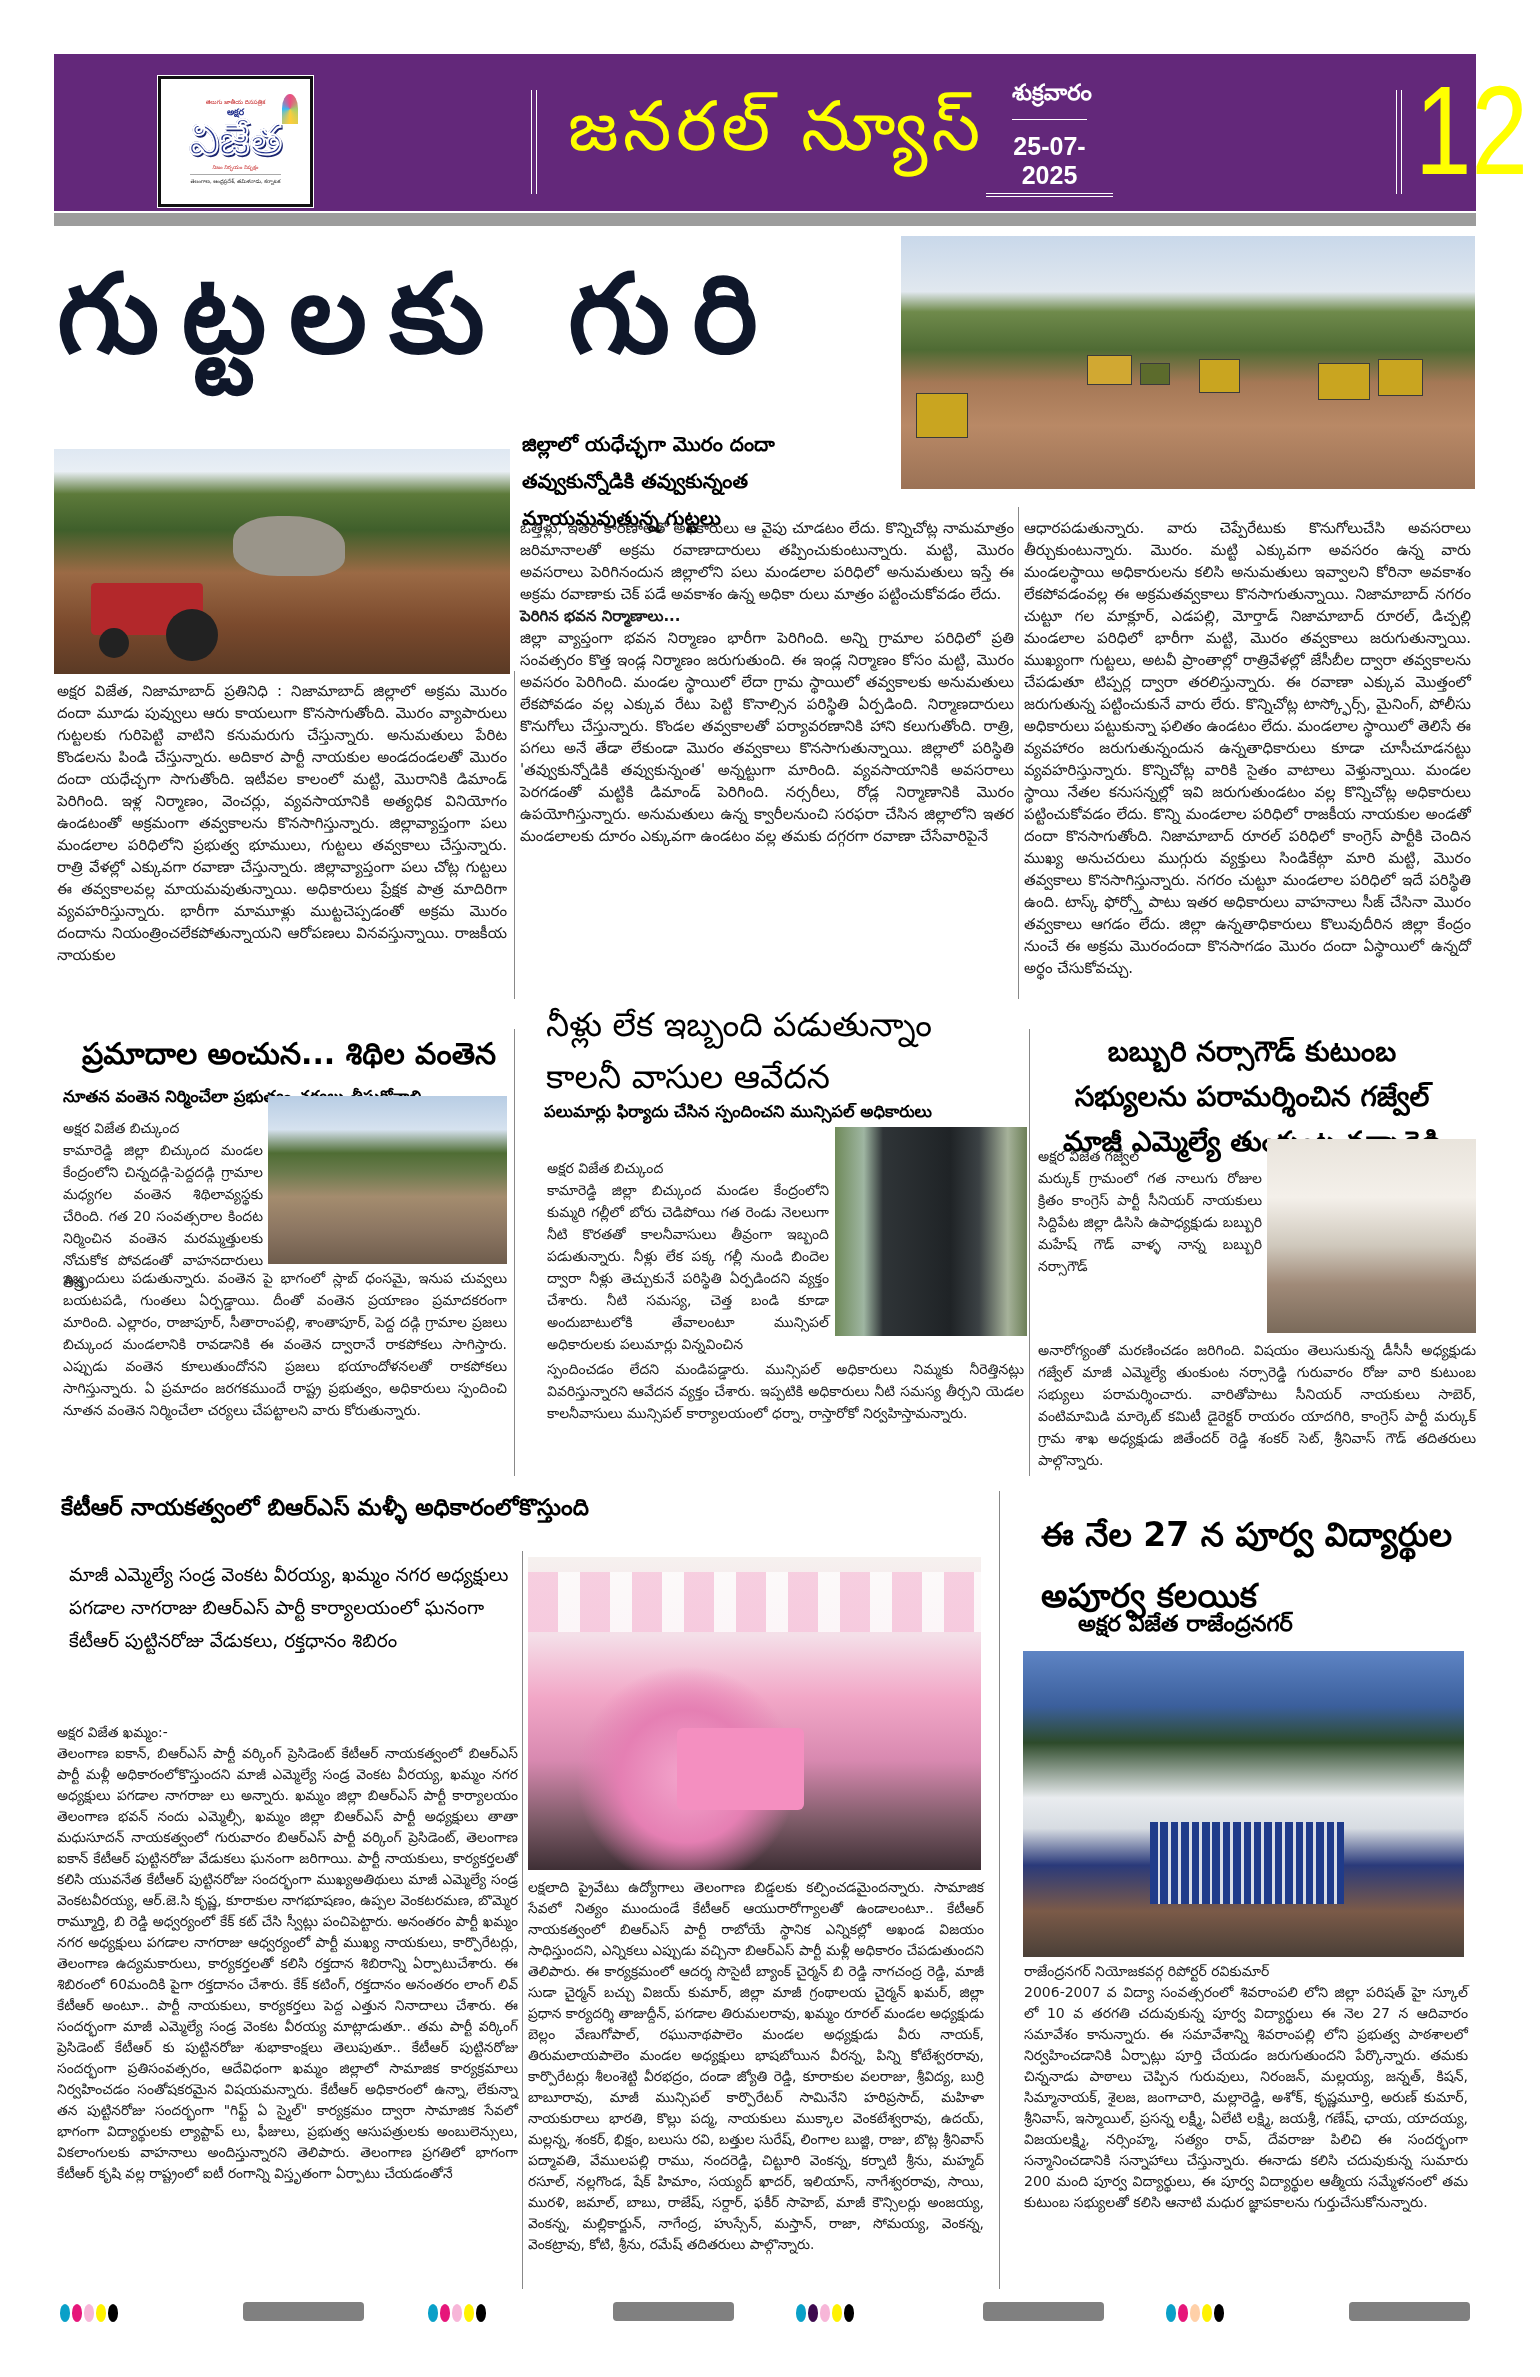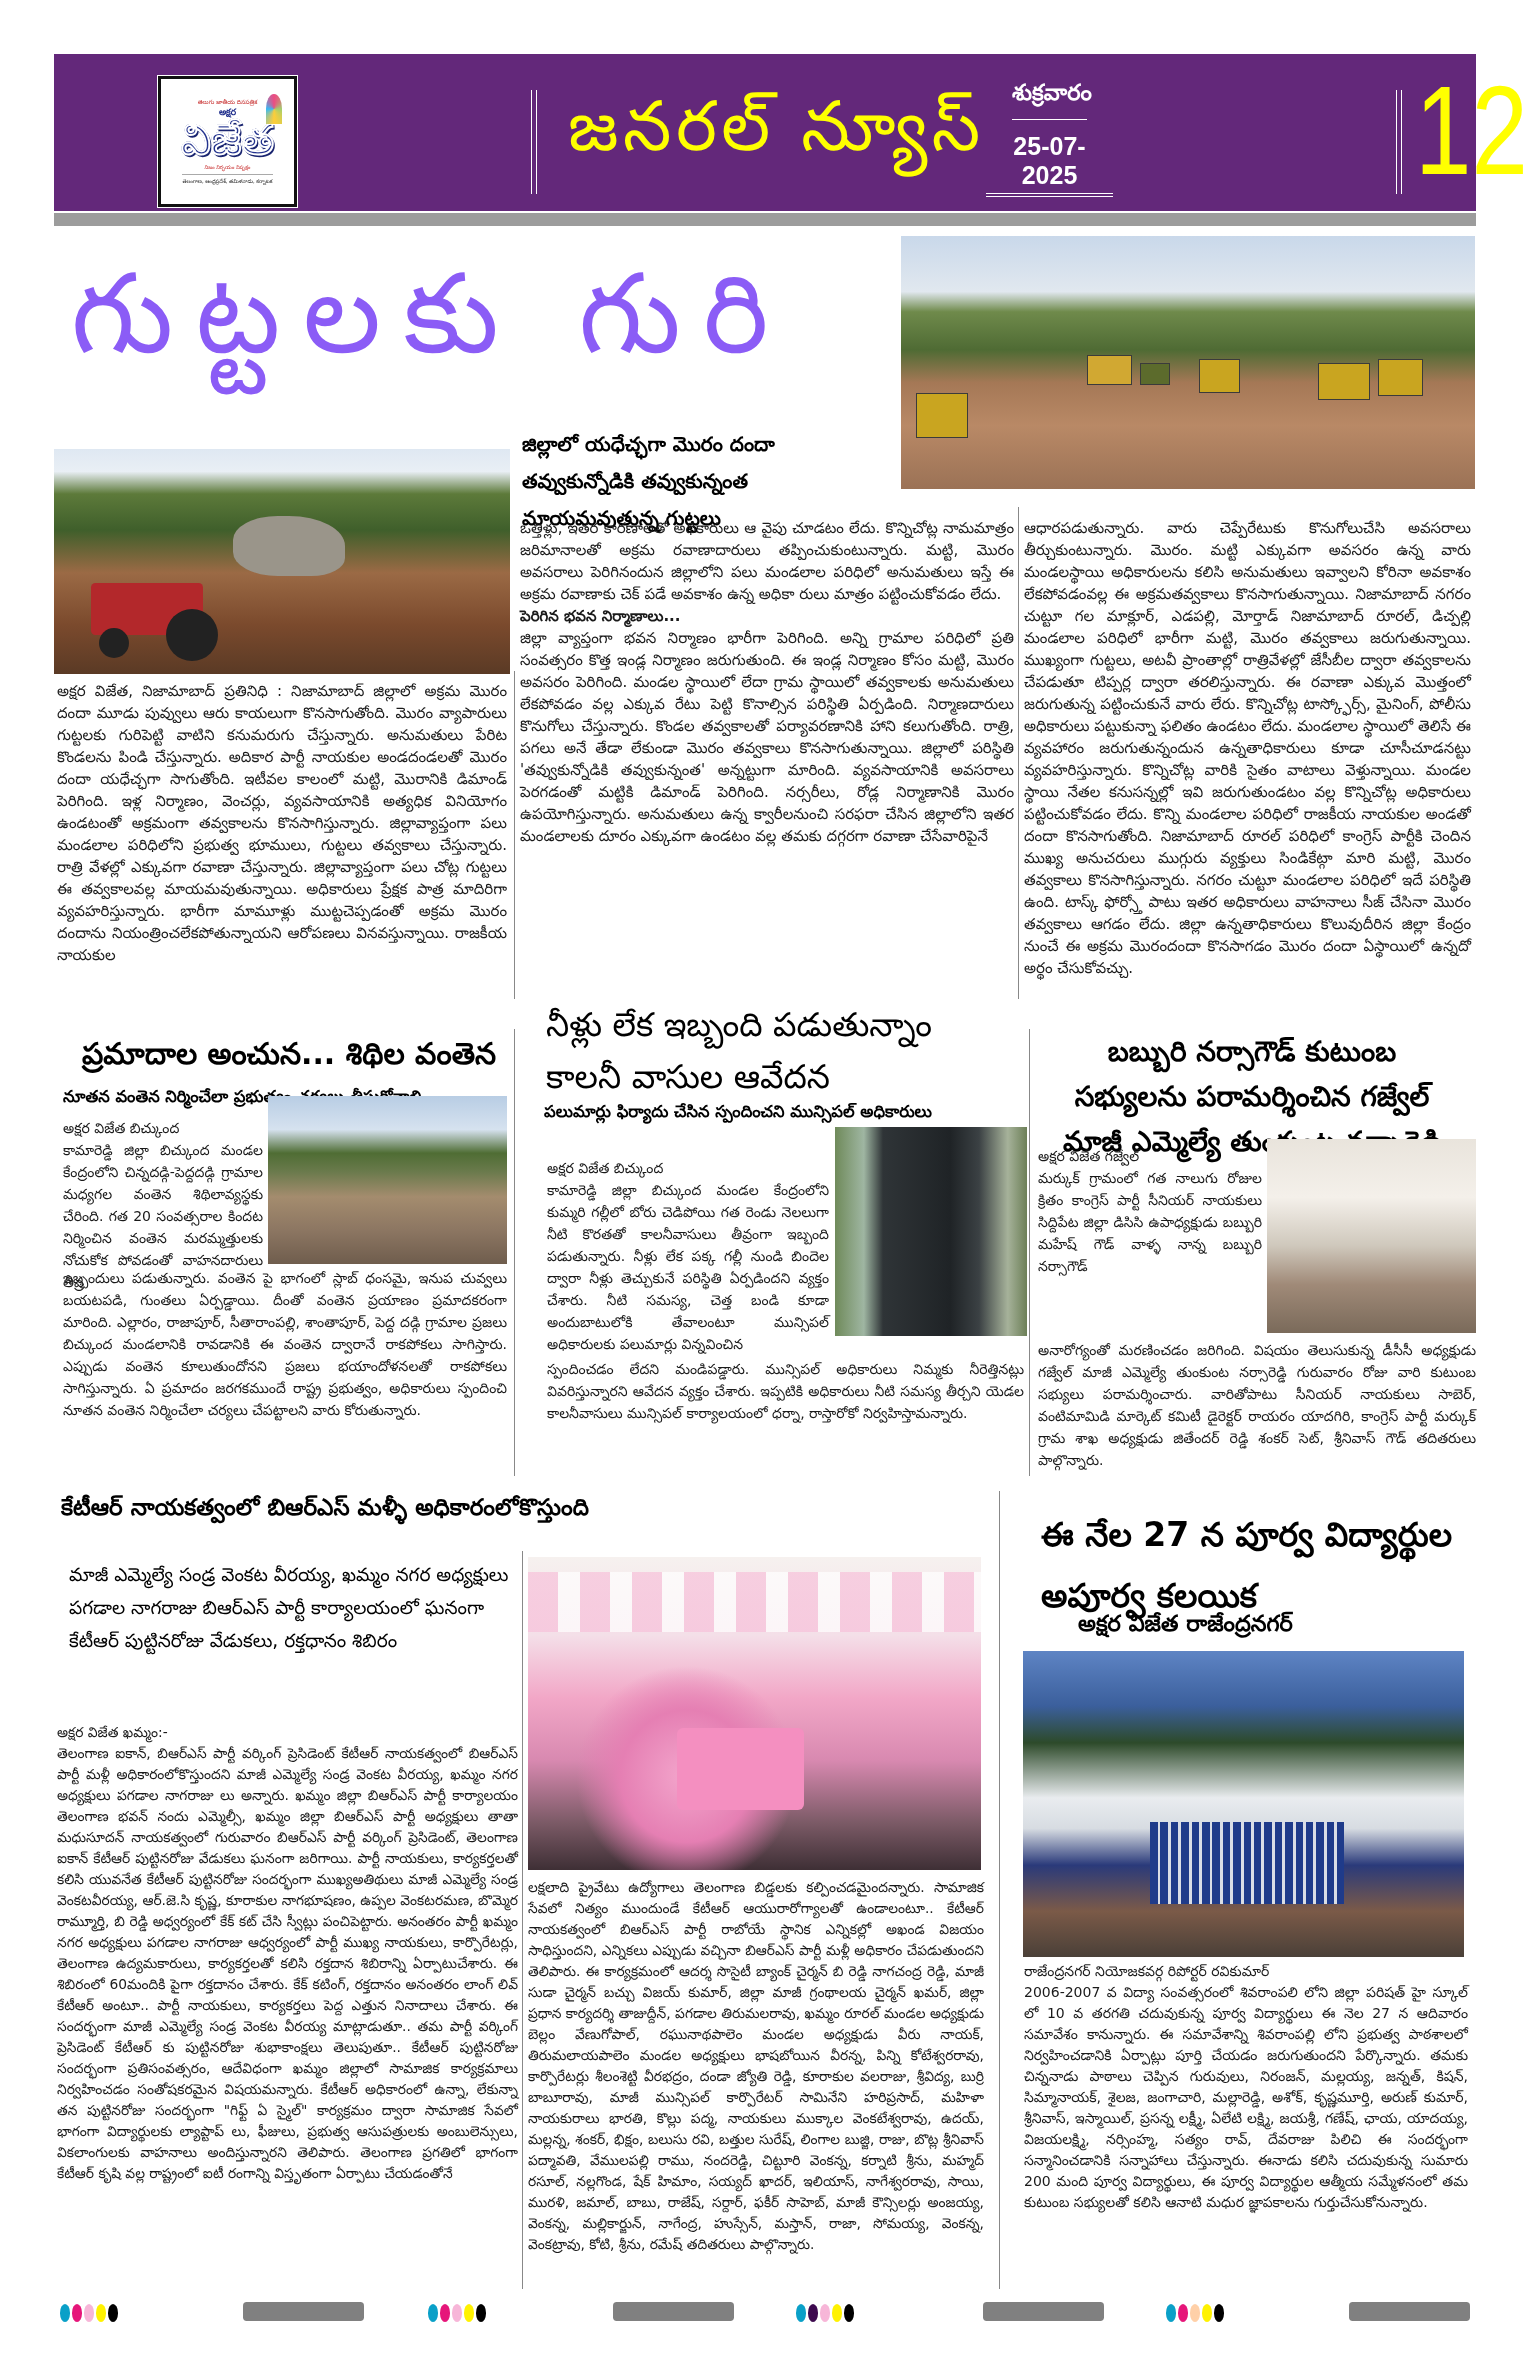--- a/index.html
+++ b/index.html
@@ -1,35 +1,35 @@
 <!DOCTYPE html>
 <html style="font-size:12px"><head>
 <meta charset="utf-8">
 <style>
   * { box-sizing: border-box; margin: 0; padding: 0; }
   html, body { width: 1541px; height: 2377px; background: #ffffff; overflow: hidden; }
   body { font-family: "DejaVu Sans", sans-serif; color: #111; position: relative; }
 
   .masthead { position: absolute; left: 54px; top: 54px; width: 1422px; height: 157px; background: #63287a; }
   .masthead-rule { position: absolute; left: 54px; top: 213px; width: 1422px; height: 13.4px; background: #9c9c9c; }
-  .logo-box { position: absolute; left: 104px; top: 22.4px; width: 139px; height: 131px; background: #fff; border: 3px solid #111; outline: 1.5px solid #fff; display:flex; flex-direction:column; align-items:center; justify-content:center; }
+  .logo-box { position: absolute; left: 104px; top: 22.4px; width: 155px; height: 131px; background: #fff; border: 3px solid #111; outline: 1.5px solid #fff; display:flex; flex-direction:column; align-items:center; justify-content:center; }
   .logo-tag { font-size: 6px; color: #c62828; }
   .logo-akshara { font-size: 9px; font-weight: bold; color: #1f2e8c; }
   .logo-main { font-size: 42px; font-weight: bold; color: #24348f; line-height: 1; -webkit-text-stroke: 0.7px #fff; text-shadow: 0 0 0 #24348f, 1.5px 1.5px 0 #1a2570; }
   .logo-peacock { position:absolute; right: 12px; top: 15px; width: 16.4px; height: 30px; border-radius: 50% 50% 0 0; background: conic-gradient(#e91e63, #8bc34a, #ffc107, #03a9f4, #e91e63); opacity:.8; }
   .logo-sub { font-size: 5.2px; color: #c62828; margin-top: 3px; }
   .logo-states { font-size: 5.2px; color: #222; border-top: 0.7px solid #aaa; padding-top: 2.2px; margin-top: 2.2px; }
   .vbar { position: absolute; top: 36px; width: 6px; height: 104px; border-left: 1.5px solid #fff; border-right: 1.5px solid #fff; }
   .section-title { position: absolute; left: 514px; top: 28px; font-size: 69px; color: #ffff00; letter-spacing: 4.5px; line-height: 1.3; font-family: "DejaVu Sans", sans-serif; }
   .dateblock { position: absolute; left: 932px; top: 25px; width: 127px; text-align: center; color: #fff; }
   .dayname { font-size: 22.4px; font-weight: bold; padding-bottom: 7.5px; border-bottom: 1.5px solid #fff; display:inline-block; width: 75px; }
   .datetext { font-size: 25px; font-weight: bold; margin-top: 12px; font-family: "Liberation Sans", sans-serif; padding-bottom: 3px; border-bottom: 4.5px double #fff; display:inline-block; }
   .pagenum { position: absolute; left: 1361px; top: 13.4px; font-size: 127px; color: #ffff00; font-family: "Liberation Sans", sans-serif; line-height: 1; transform: scaleX(0.8); transform-origin:left top; }
 
-  .headline-main { position: absolute; left: 71px; top: 248px; font-size: 110px; font-weight: normal; letter-spacing: 22.4px; line-height: 1.2; color: #8b5cf6; }
+  .headline-main { position: absolute; left: 57px; top: 248px; font-size: 110px; font-weight: bold; letter-spacing: 22.4px; line-height: 1.2; color: #0f172a; }
   .subhead-lines { position: absolute; left: 522px; top: 426px; font-size: 20px; font-weight: bold; line-height: 37px; color: #000; }
 
   .photo { position: absolute; overflow: hidden; }
   .photo-quarry-top { left: 901px; top: 236px; width: 574px; height: 253px; background:
       linear-gradient(180deg, #c9d8ea 0%, #e1e8ef 22%, #6f8a4b 30%, #4f6b34 45%, #a57856 58%, #b98966 75%, #9b7256 100%); }
   .photo-quarry-left { left: 54px; top: 449px; width: 456px; height: 225px; background:
       linear-gradient(180deg, #dfe8f2 0%, #e9eff5 10%, #5d7a3a 20%, #3f5f2b 36%, #9b6a45 55%, #7b4a2d 78%, #5a3a25 100%); }
   .truck { position: absolute; background: #c9a520; border: 1.5px solid #3b3b3b; }
   .tractor { position: absolute; background: #b3282b; border-radius: 4.5px; }
   .wheel { position: absolute; background: #222; border-radius: 50%; }

